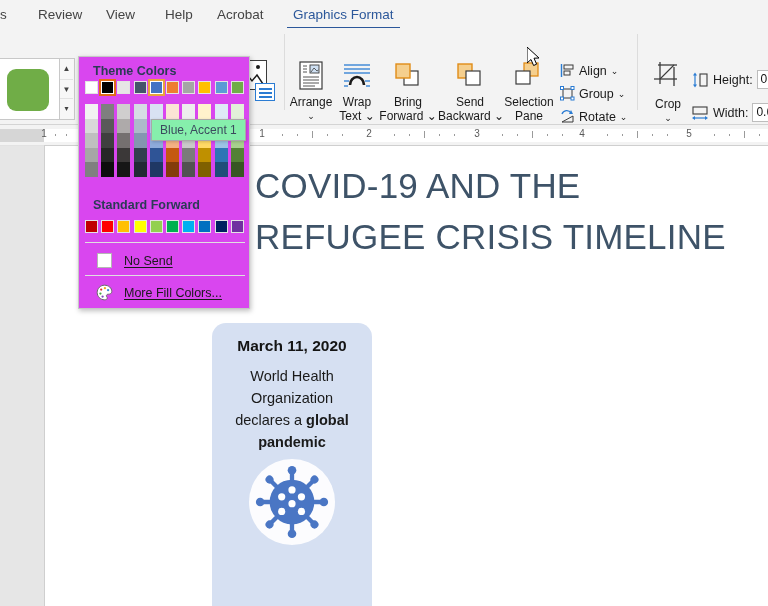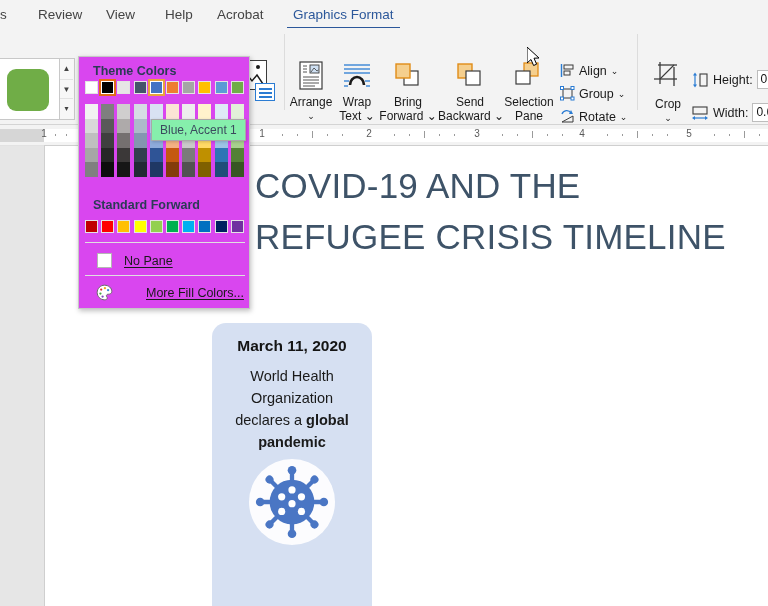--- a/index.html
+++ b/index.html
@@ -543,26 +543,26 @@
         <div class="sw" style="left: 103.2px; top: 163px; background: rgb(0, 176, 240);"></div>
         <div class="sw" style="left: 119.4px; top: 163px; background: rgb(0, 112, 192);"></div>
         <div class="sw" style="left: 135.6px; top: 163px; background: rgb(0, 32, 96);"></div>
         <div class="sw" style="left: 151.8px; top: 163px; background: rgb(112, 48, 160);"></div>
       </div>
 
     <div class="dd-sep" style="top:185px;"></div>
 
     <div class="dd-item" style="top:190px;">
       <span class="nofill-box"></span>
-      <span class="uline">No Pane</span>
+      <span class="uline">No Send</span>
     </div>
 
     <div class="dd-sep" style="top:218px;"></div>
 
-    <div class="dd-item" style="top:222px;gap:22px;">
+    <div class="dd-item" style="top:222px;">
       <span class="palette-ic">
         <svg width="17" height="17" viewBox="0 0 17 17">
           <path d="M8.5,1.2 C12.6,1.2 15.8,4 15.8,7.4 C15.8,9.6 13.9,10.2 12.4,10.2 C11.2,10.2 10.4,10.8 10.4,11.7 C10.4,12.9 11.6,13.2 11.2,14.5 C10.9,15.4 9.8,15.8 8.5,15.8 C4.4,15.8 1.2,12.5 1.2,8.5 C1.2,4.5 4.4,1.2 8.5,1.2 Z" fill="#ffffff" stroke="#6b6b6b" stroke-width="1"></path>
           <circle cx="5.2" cy="5.6" r="1.15" fill="#e03030"></circle>
           <circle cx="8.9" cy="4.2" r="1.15" fill="#f0b020"></circle>
           <circle cx="12.1" cy="6.2" r="1.15" fill="#3a8ad8"></circle>
           <circle cx="4.4" cy="9.6" r="1.15" fill="#49a844"></circle>
           <circle cx="6.6" cy="12.6" r="1.15" fill="#7b49b8"></circle>
         </svg>
       </span>

